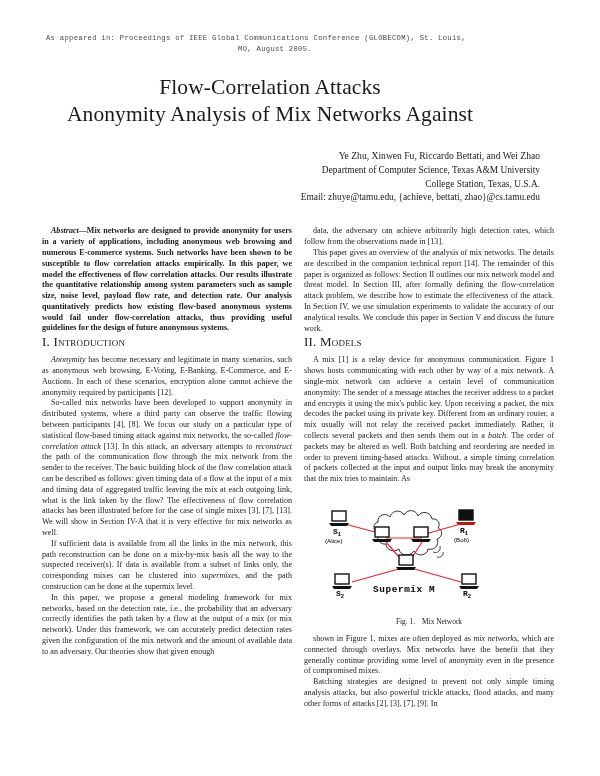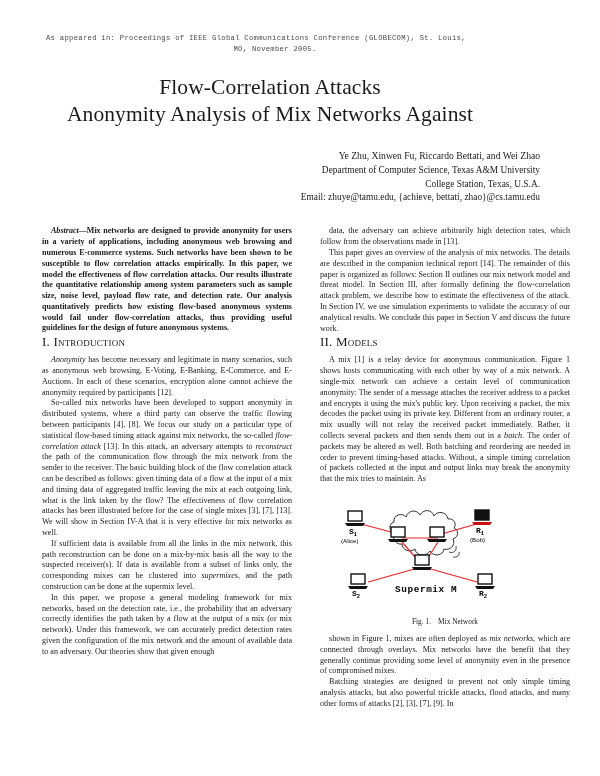--- a/index.html
+++ b/index.html
@@ -54,21 +54,21 @@
     font-size: 9.4px;
     line-height: 1.48;
   }
   .authors .ln { display: block; }
   .authors .names { font-size: 9.6px; }
 
   
   .columns {
     display: flex;
     margin: 21px 42px 0 42px;
-    gap: 28px;
+    gap: 12px;
   }
   .col {
     width: 250px;
     flex: 0 0 250px;
   }
   p {
     margin: 0;
     font-size: 8.1px;
     line-height: 1.335;
     text-align: justify;
@@ -145,21 +145,21 @@
     white-space: nowrap;
   }
 </style>
 </head>
 <body>
 
 <div class="page">
 
   <div class="pub-stamp">
     <span class="line1">As appeared in: Proceedings of IEEE Global Communications Conference (GLOBECOM), St. Louis,</span>
-    <span class="line2">MO, November 2005.</span>
+    <span class="line2">MO, August 2005.</span>
   </div>
 
   <div class="title">
     <span class="ln">Flow-Correlation Attacks</span>
     <span class="ln">Anonymity Analysis of Mix Networks Against</span>
   </div>
 
   <div class="authors">
     <span class="ln names">Ye Zhu, Xinwen Fu, Riccardo Bettati, and Wei Zhao</span>
     <span class="ln">Department of Computer Science, Texas A&amp;M University</span>
@@ -275,21 +275,21 @@
           <div class="node-label" style="left:29px; top:33px;">S<sub>1</sub></div>
           <div class="node-sublabel" style="left:21px; top:43px;">(Alice)</div>
 
           <div class="node-label" style="left:156px; top:32px;">R<sub>1</sub></div>
           <div class="node-sublabel" style="left:150px; top:42px;">(Bob)</div>
 
           <div class="node-label" style="left:32px; top:95px;">S<sub>2</sub></div>
 
           <div class="node-label" style="left:159px; top:95px;">R<sub>2</sub></div>
 
-          <div class="supermix-label" style="left:75px; top:90px;">Supermix M</div>
+          <div class="supermix-label" style="left:69px; top:90px;">Supermix M</div>
         </div>
         <div class="fig-caption">
           <span class="lbl">Fig. 1.</span><span>Mix Network</span>
         </div>
       </div>
 
       <div id="right-paras-bottom">
           <p id="rc-p4"><span>shown in Figure 1, mixes are often deployed as </span><em>mix networks</em><span>, which are connected through overlays. Mix networks have the benefit that they generally continue providing some level of anonymity even in the presence of compromised mixes.</span></p>
           <p id="rc-p5"><span>Batching strategies are designed to prevent not only simple timing analysis attacks, but also powerful trickle attacks, flood attacks, and many other forms of attacks [2], [3], [7], [9]. In</span></p>
         </div>

